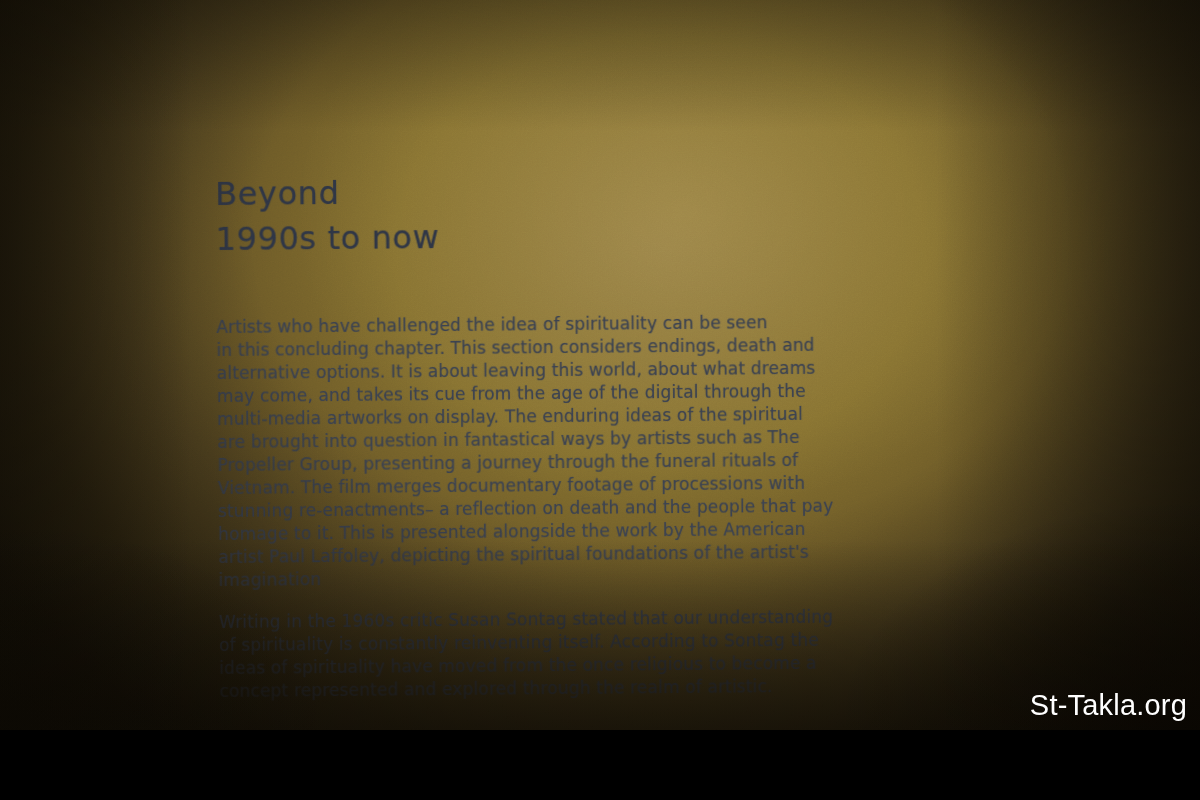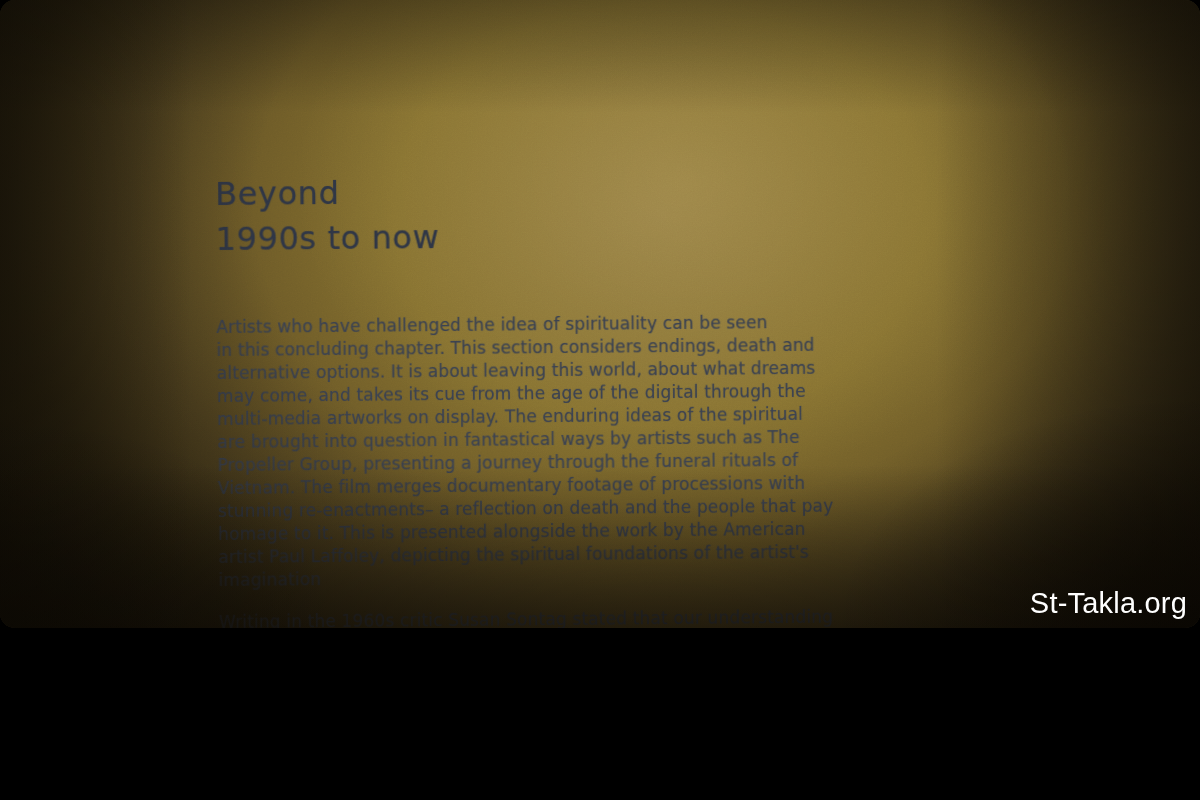--- a/index.html
+++ b/index.html
@@ -3,29 +3,28 @@
 <meta charset="utf-8">
 <style>
   html, body {
     margin: 0;
     padding: 0;
     background: #000;
   }
   #photo {
     position: relative;
     width: 1200px;
-    height: 628px;
+    height: 730px;
     overflow: hidden;
     font-family: "DejaVu Sans", "Liberation Sans", sans-serif;
     
     background-color: #261f0e;
     background-image:
       radial-gradient(ellipse 560px 430px at 57% 29%, rgba(255, 226, 140, 0.16) 0%, rgba(255, 226, 140, 0) 70%),
       radial-gradient(ellipse 780px 620px at 55% 34%, #8f7940 0%, #85702f 34%, #6f5c28 52%, #504220 68%, #362c14 84%, #261f0e 100%);
-    border-radius: 15px;
   }
   
   .vignette {
     position: absolute;
     inset: 0;
     pointer-events: none;
     background-image:
       radial-gradient(ellipse 520px 330px at 100% 100%, rgba(8, 5, 1, 0.78) 0%, rgba(8, 5, 1, 0) 70%),
       radial-gradient(ellipse 480px 300px at 0% 100%, rgba(10, 7, 2, 0.55) 0%, rgba(10, 7, 2, 0) 70%),
       linear-gradient(90deg, rgba(12, 9, 3, 0.55) 0%, rgba(12, 9, 3, 0) 16%),

